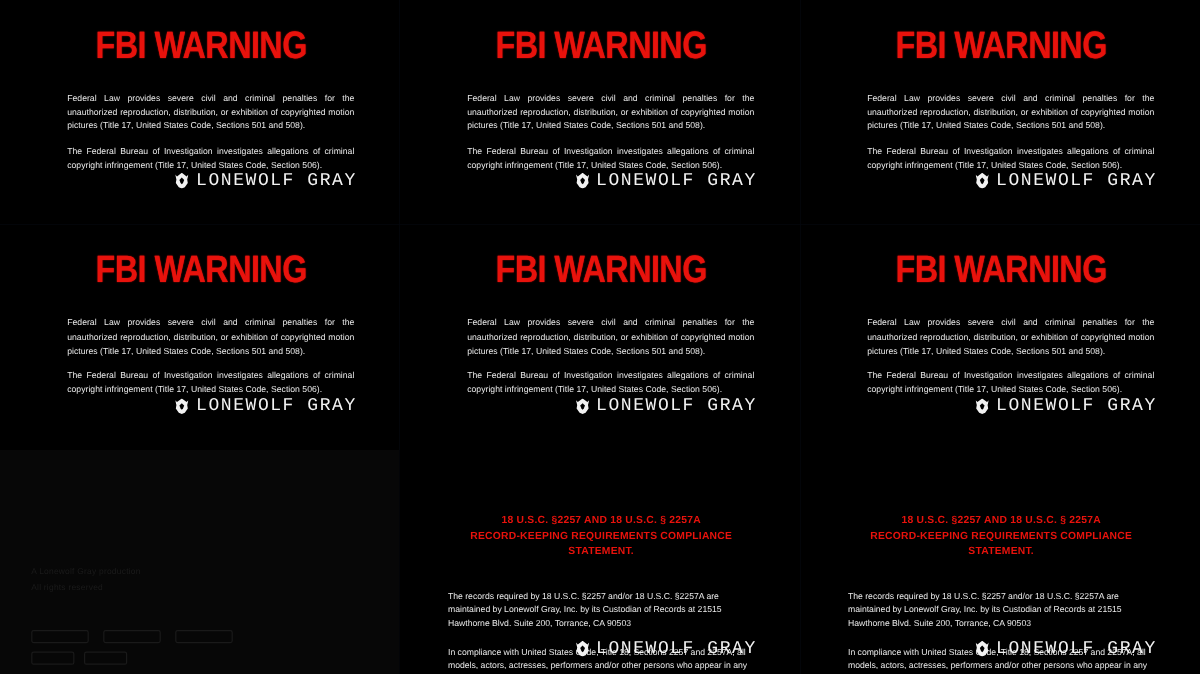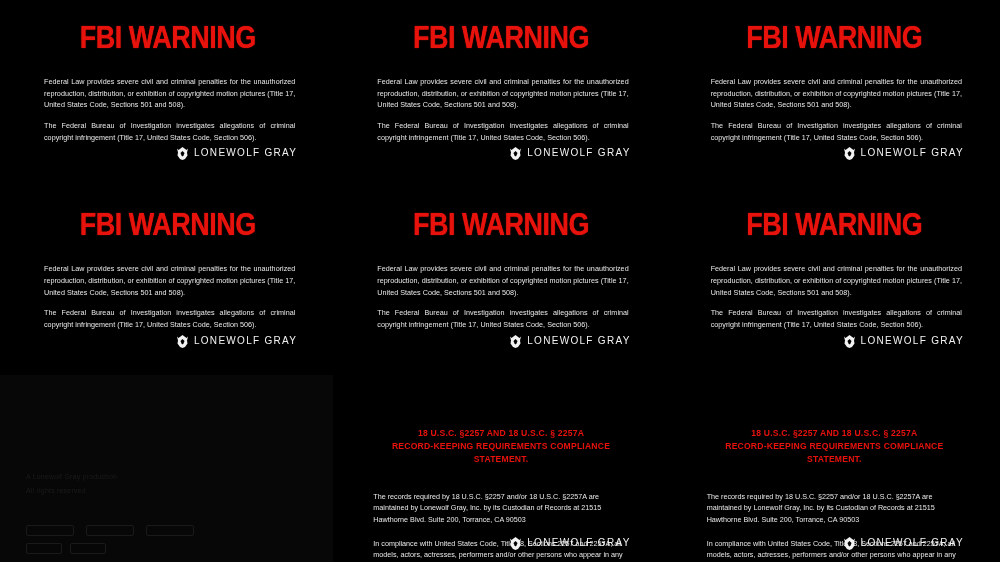--- a/index.html
+++ b/index.html
@@ -51,42 +51,42 @@
   }
   .fbi-body {
     margin-top: 27px;
     font-size: 7.2px;
     line-height: 1.62;
     color: #e9e9e9;
     text-align: justify;
     letter-spacing: 0.02px;
   }
   .fbi-body p {
-    margin: 0 0 9px 4px;
+    margin: 0 0 9px 16px;
   }
   .fbi-body p:last-child {
     margin-bottom: 0;
   }
   .logo-row {
     position: absolute;
     right: 36px;
     bottom: 28px;
     display: flex;
     align-items: center;
     gap: 6px;
   }
   .wolf-mark {
     width: 11px;
     height: 13px;
     position: relative;
     display: inline-block;
   }
   .logo-text {
-    font-family: Liberation Sans, sans-serif;
-    font-size: 10px;
+    font-family: Liberation Mono, monospace;
+    font-size: 15px;
     letter-spacing: 1.3px;
     color: #f2f2f2;
     white-space: nowrap;
   }
   
   .rec-title {
     text-align: center;
     color: #e8120c;
     font-weight: bold;
     font-size: 8.6px;

